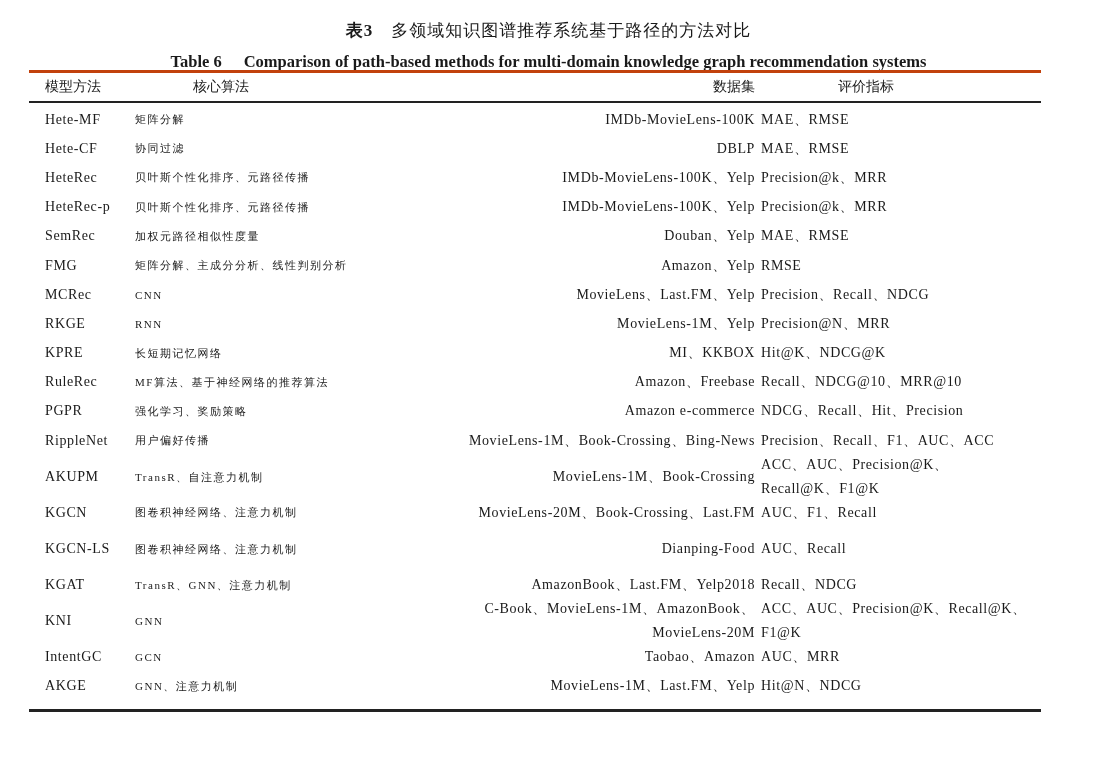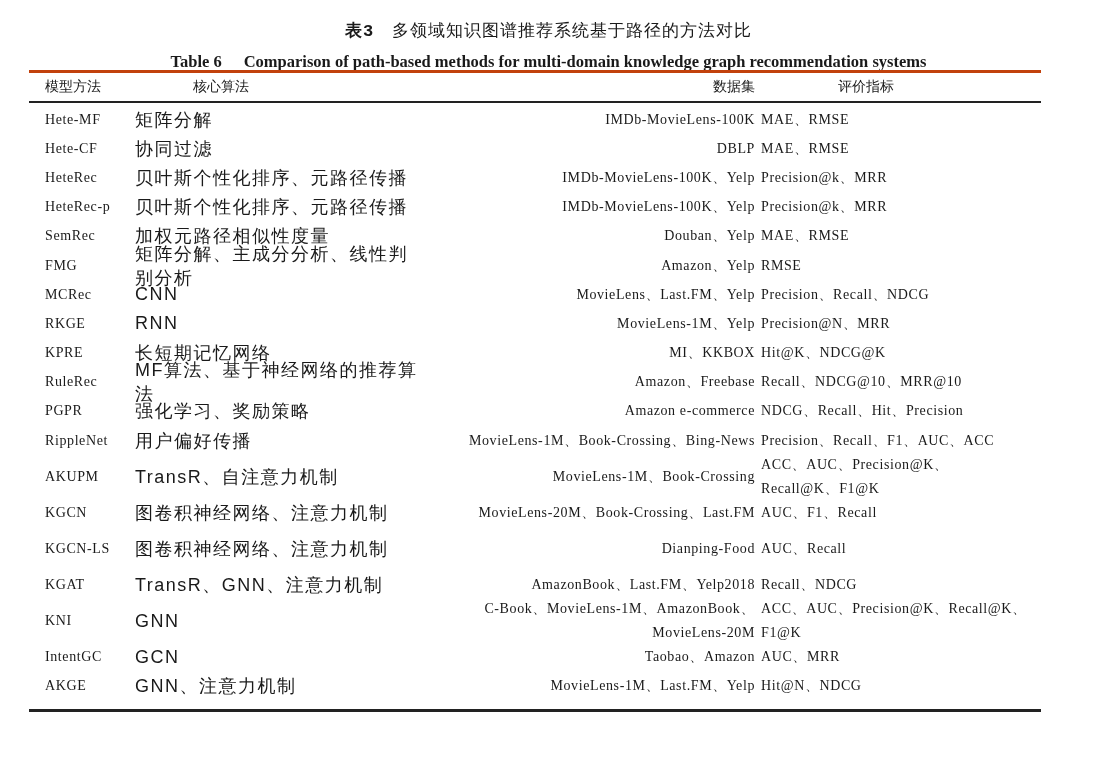--- a/index.html
+++ b/index.html
@@ -6,21 +6,21 @@
   body {
     width: 1097px; height: 765px; position: relative; overflow: hidden;
     font-family: "DejaVu Serif", "Liberation Serif", serif;
     color: #1a1a1a;
   }
   .title-cn {
     position: absolute; top: 19px; left: 0; width: 1097px; text-align: center;
     font-size: 17px; letter-spacing: 1px;
     font-family: "DejaVu Serif", serif;
   }
-  .title-cn .num { font-weight: bold; margin-right: 18px; font-family: Liberation Mono, monospace; }
+  .title-cn .num { font-weight: bold; margin-right: 18px; font-family: Liberation Serif, serif; }
   .title-en {
     position: absolute; top: 52px; left: 0; width: 1097px; text-align: center;
     font-size: 16.5px; font-weight: bold;
     font-family: "Liberation Serif", serif;
   }
   .title-en .num { margin-right: 22px; }
   .tbl {
     position: absolute; left: 29px; top: 70px; width: 1012px;
     border-top: 3px solid #c2410c; border-bottom: 3px solid #222;
   }
@@ -30,21 +30,21 @@
   .c1 { width: 106px; padding-left: 16px; }
   .c2 { width: 292px; }
   .c3 { width: 334px; text-align: right; }
   .c4 { width: 280px; }
   .hdr .c2 { text-align: center; width: 292px; padding-left: 0; padding-right: 120px; }
   .hdr .c3 { text-align: right; }
   .hdr .c4 { text-align: center; padding-right: 70px; }
   .body .row { height: 29.2px; font-family: "Liberation Serif", serif; letter-spacing: 0.6px; }
   .body .row.tall { height: 43px; }
   .body .row.tall .c { line-height: 24px; }
-  .body .c2 { font-family: Liberation Sans, sans-serif; font-size: 18px; letter-spacing: 1.5px; }
+  .body .c2 { font-family: Liberation Serif, serif; font-size: 11px; letter-spacing: 1.5px; }
   .body { padding-top: 2px; padding-bottom: 8px; }
 </style>
 </head>
 <body>
 
 <div class="title-cn">
   <span class="num">表3</span><span>多领域知识图谱推荐系统基于路径的方法对比</span>
 </div>
 <div class="title-en">
   <span class="num">Table 6</span><span>Comparison of path-based methods for multi-domain knowledge graph recommendation systems</span>

